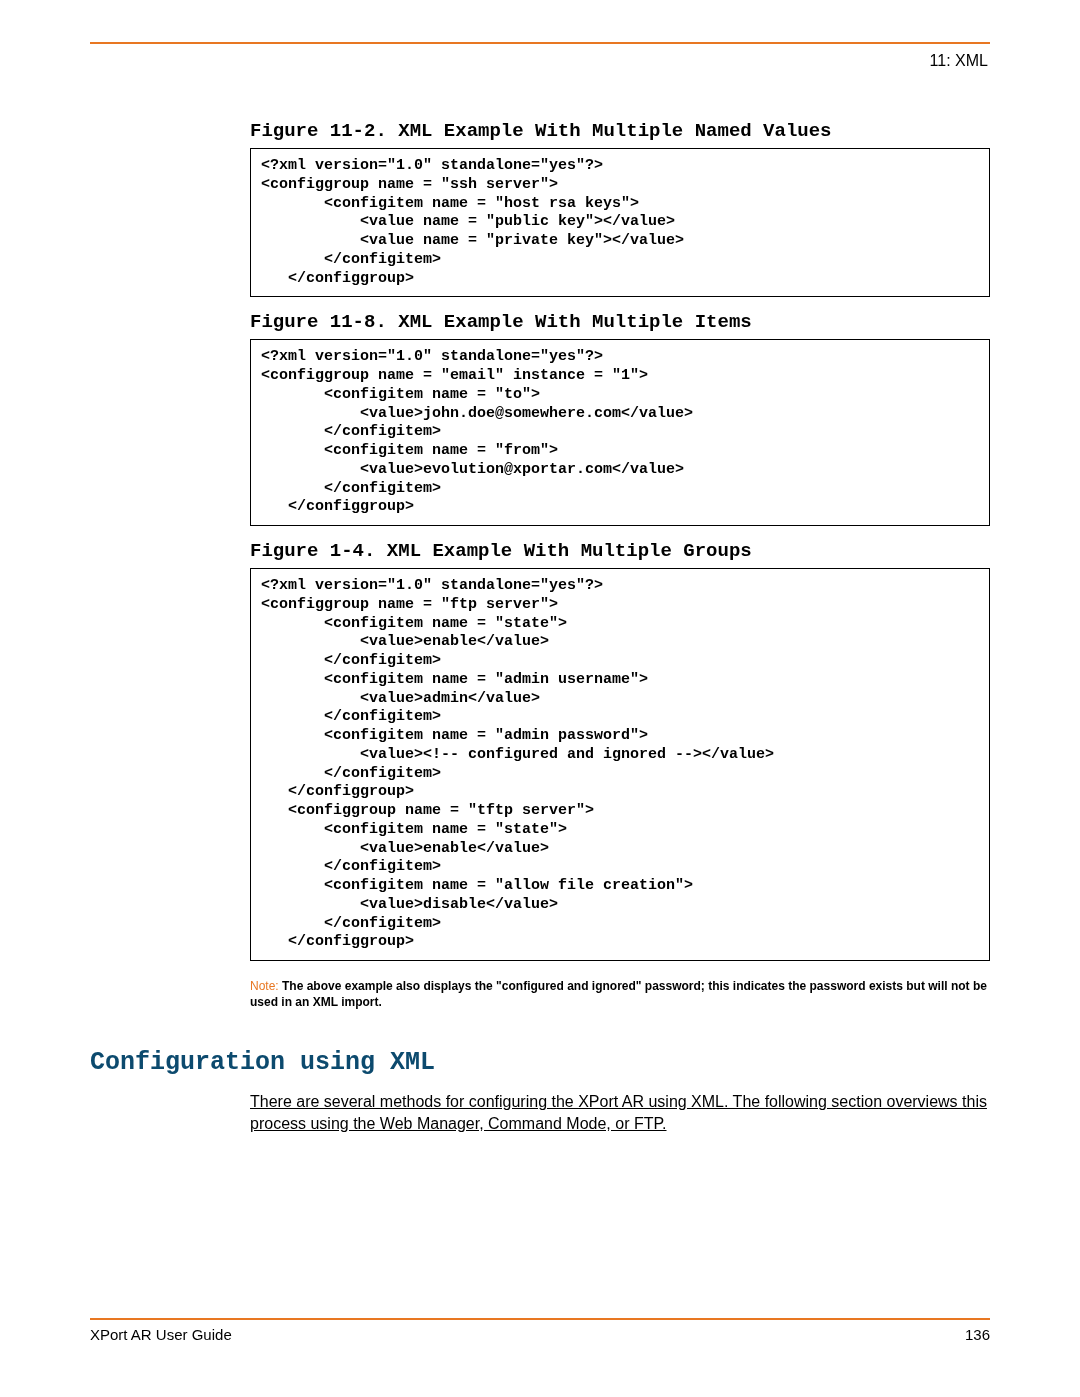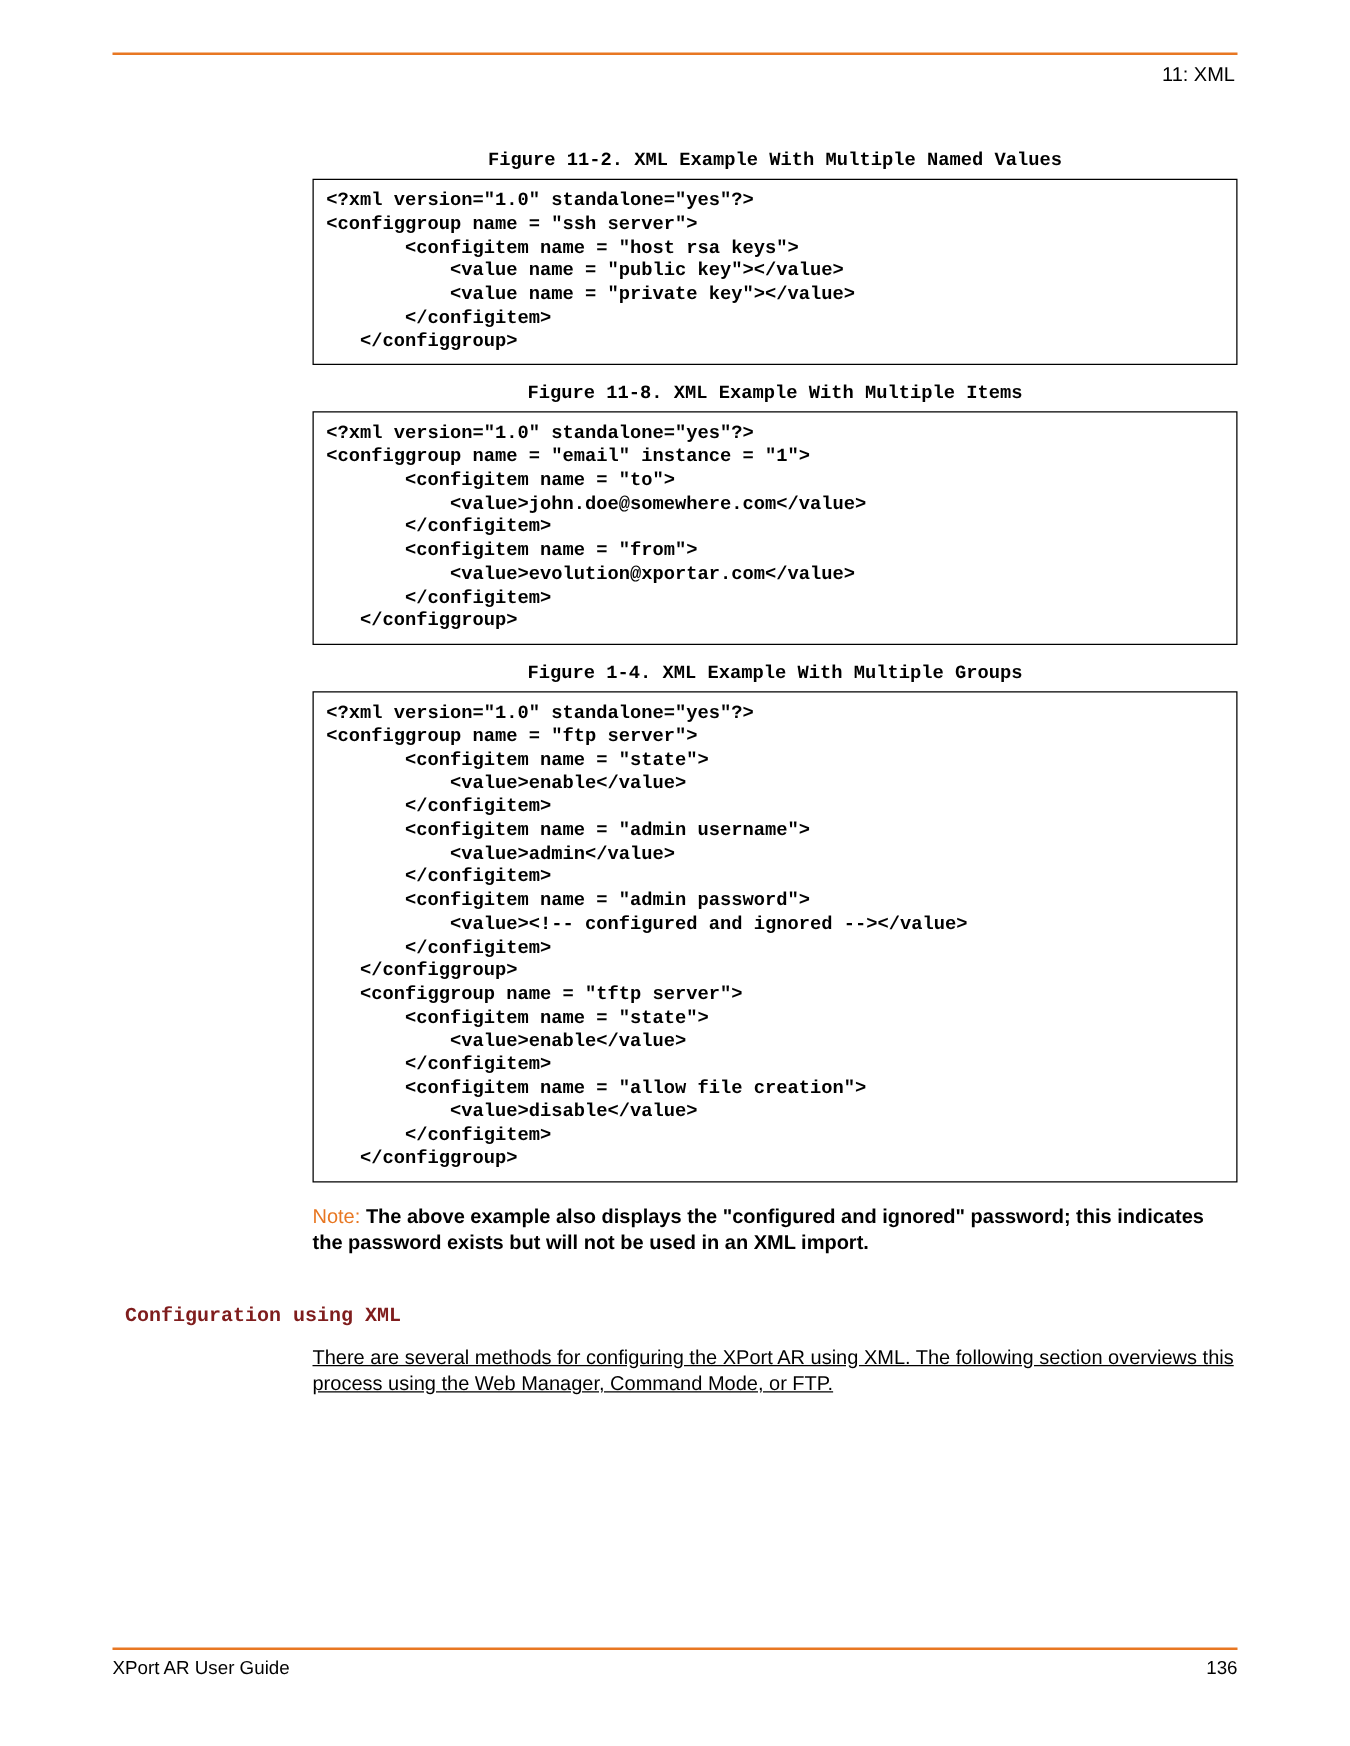--- a/index.html
+++ b/index.html
@@ -27,53 +27,52 @@
     margin-bottom: 50px;
     padding-right: 2px;
   }
   .content-col {
     margin-left: 160px;
     margin-right: 0;
   }
   .figure-caption {
     font-family: "Courier New", Courier, monospace;
     font-weight: bold;
-    font-size: 15px;
-    text-align: center;
+    font-size: 19px;
     margin: 14px 0 6px 0;
   }
   .code-box {
     border: 1px solid #000;
     padding: 8px 10px;
     font-family: "Courier New", Courier, monospace;
     font-weight: bold;
     font-size: 15px;
     line-height: 1.25;
     white-space: pre;
     overflow: hidden;
   }
   .note-block {
     margin-top: 18px;
-    font-size: 16px;
+    font-size: 12px;
     line-height: 1.3;
   }
   .note-label {
     color: #e87722;
   }
   .note-bold {
     font-weight: bold;
   }
   .section-heading {
     font-family: "Courier New", Courier, monospace;
     font-weight: bold;
-    color: #7f1d1d;
-    font-size: 16px;
+    color: #0c4a6e;
+    font-size: 25px;
     margin-top: 38px;
     margin-bottom: 14px;
-    margin-left: 10px;
+    margin-left: 0;
   }
   .body-text {
     font-size: 16px;
     line-height: 1.35;
     text-decoration: underline;
   }
   .footer {
     position: absolute;
     left: 90px;
     right: 90px;

